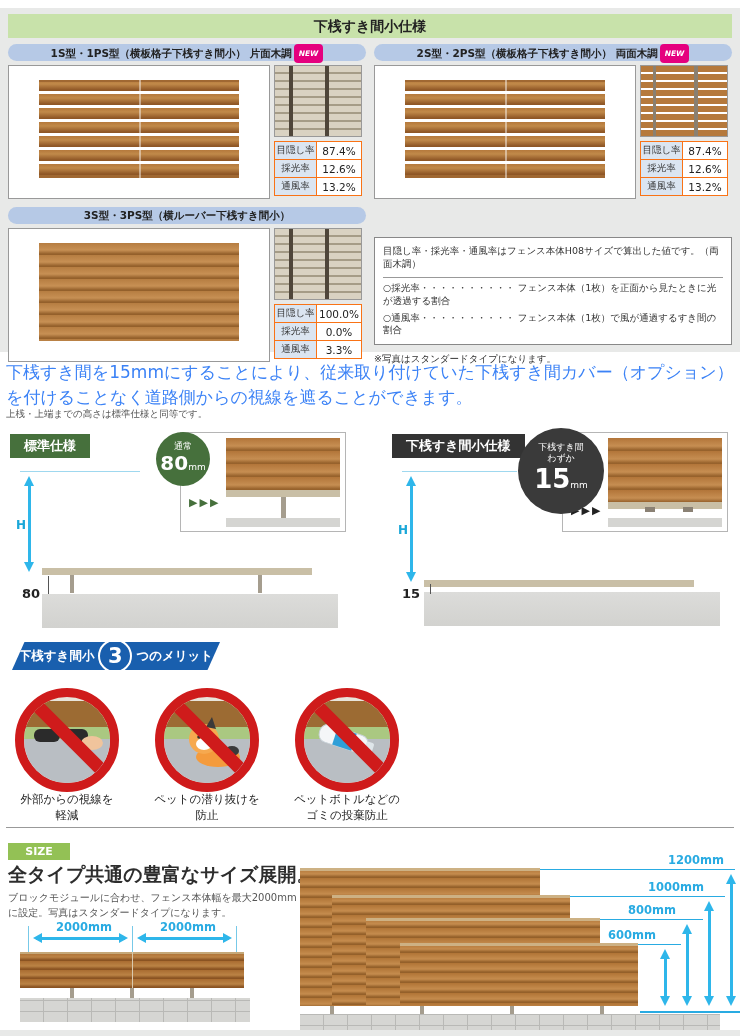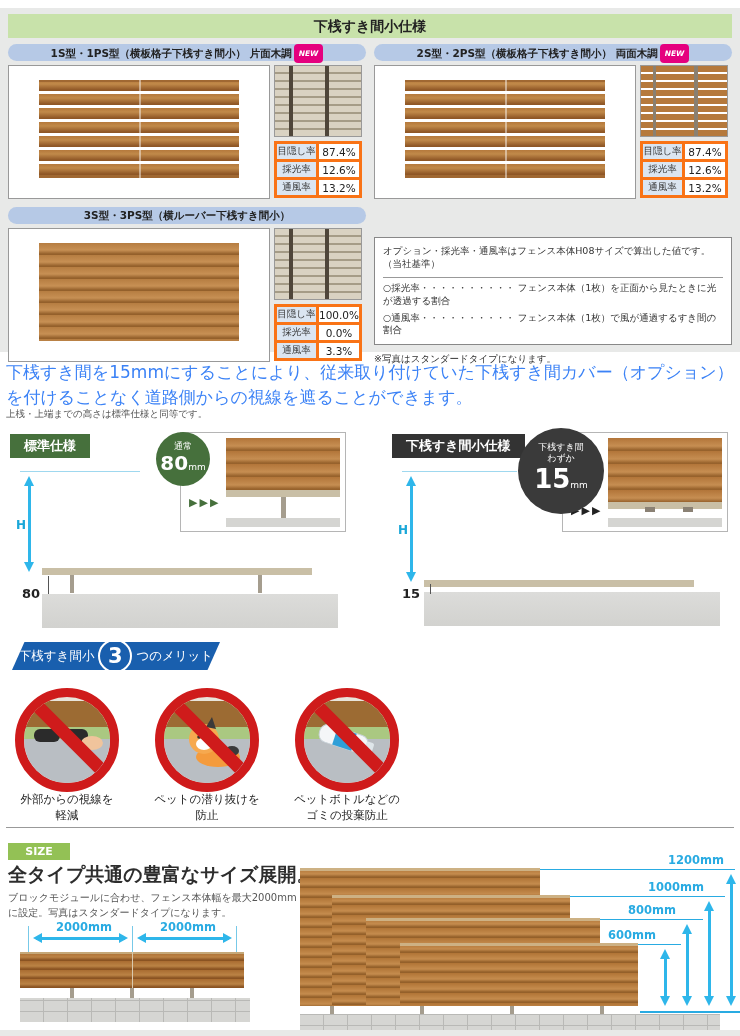--- a/index.html
+++ b/index.html
@@ -22,21 +22,21 @@
   .fence-louver { position:absolute; left:30px; top:14px; right:30px; bottom:20px;
     background:repeating-linear-gradient(to bottom,#b67d41 0,#c79054 7px,#94602b 11px,#94602b 12px); }
   .side-col { width:88px; }
   .photo-thumb { width:88px; height:72px; border:1px solid #999; background:
     linear-gradient(90deg,transparent 0 16%,#4f463a 16% 21%,transparent 21% 58%,#4f463a 58% 63%,transparent 63%),
     repeating-linear-gradient(to bottom,#d9d2c2 0 6px,#a59c87 6px 8px); }
   .photo-thumb.wood { background:
     linear-gradient(90deg,transparent 0 14%,#8a8070 14% 18%,transparent 18% 62%,#8a8070 62% 66%,transparent 66%),
     repeating-linear-gradient(to bottom,#b5793c 0 6px,#fff 6px 8px); }
   .stats-table { width:88px; border-collapse:collapse; margin-top:4px; }
-  .stats-table td { border:3px solid #f97316; font-size:9.5px; height:18px; }
+  .stats-table td { border:1px solid #f97316; font-size:9.5px; height:18px; }
   .stats-table td.lbl { background:#dbe5f1; width:42px; text-align:center; color:#333; }
   .stats-table td.val { background:#fff; text-align:center; font-size:10.5px; color:#222; }
   .notes-wrap { width:358px; padding-top:30px; }
   .notes-box { background:#fff; border:1px solid #888; padding:7px 8px; }
   .notes-head { font-size:9.5px; color:#333; padding-bottom:6px; border-bottom:1px solid #999; }
   .notes-item { font-size:9.5px; color:#333; margin-top:4px; line-height:1.35; }
   .notes-foot { font-size:9.5px; color:#333; margin-top:8px; }
 
   
   .intro-lead { position:absolute; left:6px; top:360px; width:730px; font-size:17px; line-height:1.45; color:#3b82f6; }
@@ -73,21 +73,21 @@
   .inset .irail { position:absolute; left:45px; right:5px; height:7px; background:#c9bfa6; }
   .inset .ipost { position:absolute; width:5px; background:#a59d8e; }
   .inset .iconc { position:absolute; left:45px; right:5px; bottom:4px; height:9px; background:#d5d5d2; }
   .inset .iarrows { position:absolute; left:8px; bottom:22px; font-size:11px; letter-spacing:2px; }
   .std .iarrows { color:#46703c; } .sml .iarrows { color:#222; }
   .clipbit { position:absolute; width:10px; height:5px; background:#8a8174; }
 
   
   .ribbon { position:absolute; left:12px; top:642px; width:208px; height:28px; background:#195fae;
     clip-path:polygon(6% 0,100% 0,94% 100%,0 100%); color:#fff; display:flex; align-items:center; justify-content:center; gap:4px; z-index:1; }
-  .ribbon-txt { font-size:12.5px; font-weight:normal; }
+  .ribbon-txt { font-size:12.5px; font-weight:bold; }
   .ribbon-circle { width:34px; height:34px; border-radius:50%; background:#195fae; border:2px solid #fff; color:#fff;
     font-size:21px; font-weight:bold; text-align:center; line-height:30px; flex:0 0 34px; }
   .merit-row { position:absolute; left:6px; top:688px; width:420px; display:flex; gap:18px; }
   .merit { width:122px; text-align:center; }
   .merit-icon { position:relative; width:104px; height:104px; margin:0 auto; border-radius:50%; border:9px solid #cf1b1b; overflow:hidden; background:#e8e4da; }
   .scene { position:absolute; inset:0; }
   .scene .board { position:absolute; left:-6px; right:-6px; top:4px; height:26px; background:#9c6b33; box-shadow:0 2px 0 #7d5426; }
   .scene .grass { position:absolute; left:-6px; right:-6px; top:30px; height:12px; background:#aac881; }
   .scene .ground { position:absolute; left:-6px; right:-6px; top:42px; bottom:-6px; background:#b9bec3; }
   .slash { position:absolute; left:-8px; top:41px; width:120px; height:13px; background:#cf1b1b; transform:rotate(45deg); z-index:3; }
@@ -212,21 +212,21 @@
                     <td class="val">3.3%</td>
                   </tr>
             </tbody>
               </table>
           </div>
         </div>
       </div>
 
       <div class="spec-col notes-wrap">
         <div class="notes-box">
-          <div class="notes-head">オプション・採光率・通風率はフェンス本体H08サイズで算出した値です。（当社基準）</div>
+          <div class="notes-head">目隠し率・採光率・通風率はフェンス本体H08サイズで算出した値です。（両面木調）</div>
           <div class="notes-item">○採光率・・・・・・・・・・ フェンス本体（1枚）を正面から見たときに光が透過する割合</div>
           <div class="notes-item">○通風率・・・・・・・・・・ フェンス本体（1枚）で風が通過するすき間の割合</div>
         </div>
         <div class="notes-foot">※写真はスタンダードタイプになります。</div>
       </div>
     </div>
   </div>
 
   <div class="intro-lead">下桟すき間を15mmにすることにより、従来取り付けていた下桟すき間カバー（オプション）を付けることなく道路側からの視線を遮ることができます。</div>
   <div class="intro-note">上桟・上端までの高さは標準仕様と同等です。</div>

